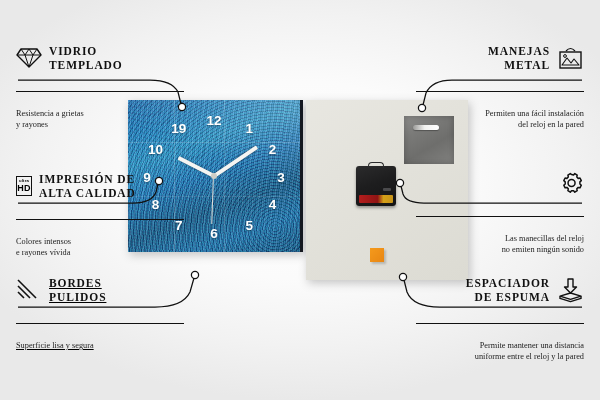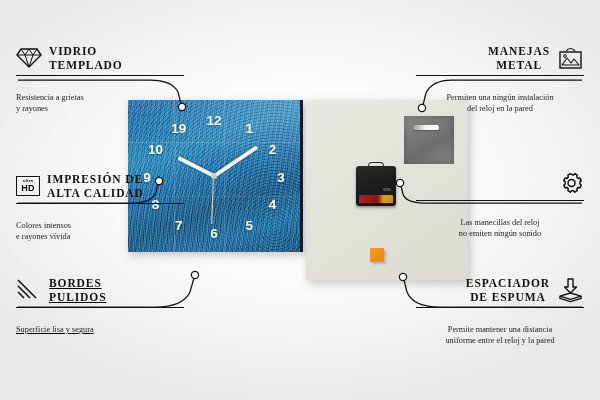--- a/index.html
+++ b/index.html
@@ -177,27 +177,27 @@
     background: linear-gradient(135deg, #f59a1c 0%, #e88612 100%);
     box-shadow: 2px 2px 2px rgba(0,0,0,0.18);
   }
 
   
   .feature {
     position: absolute;
     width: 168px;
     z-index: 4;
   }
-  .feature.right { text-align: center; }
+  .feature.right { text-align: right; }
 
   .feat-head {
     display: flex;
     align-items: center;
     gap: 7px;
-    padding-bottom: 3px;
+    padding-bottom: 19px;
     border-bottom: 1.3px solid #111;
   }
   .feature.right .feat-head { justify-content: flex-end; }
 
   .feat-title {
     font-family: "Liberation Serif", serif;
     font-weight: 700;
     font-size: 11.5px;
     letter-spacing: 0.9px;
     line-height: 1.22;
@@ -219,21 +219,21 @@
   
   #f-vidrio    { left: 16px;  top: 44px; }
   #f-impresion { left: 16px;  top: 172px; }
   #f-bordes    { left: 16px;  top: 276px; text-decoration: underline; }
   
   #f-manejas   { left: 416px; top: 44px; }
   #f-mecanismo { left: 416px; top: 172px; }
   #f-espaciador{ left: 416px; top: 276px; }
 
   .hd-box {
-    width: 24px; height: 20px;
+    width: 16px; height: 20px;
     border: 1.4px solid #111;
     display: flex; flex-direction: column;
     align-items: center; justify-content: center;
     line-height: 1;
   }
   .hd-ultra { font-family: "Liberation Sans", sans-serif; font-size: 4.2px; font-weight: 700; letter-spacing: .2px; }
   .hd-hd    { font-family: "Liberation Sans", sans-serif; font-size: 9px; font-weight: 700; letter-spacing: .3px; }
 </style>
 </head>
 <body>
@@ -366,21 +366,21 @@
       <span class="feat-icon">
         <svg width="27" height="23" viewBox="0 0 27 23">
           <path d="M9 4 Q13.5 -1 18 4" fill="none" stroke="#111" stroke-width="1.2"></path>
           <rect x="3" y="5" width="21" height="16" fill="none" stroke="#111" stroke-width="1.4"></rect>
           <path d="M5 18 L10 11 L14 16 L17 12 L22 18 Z" fill="none" stroke="#111" stroke-width="1.1" stroke-linejoin="round"></path>
           <circle cx="8" cy="9" r="1.4" fill="none" stroke="#111" stroke-width="1"></circle>
         </svg>
       </span>
     </div>
     <div class="feat-desc">
-      <span>Permiten una ningún instalación</span><br>
+      <span>Permiten una fácil instalación</span><br>
       <span>del reloj en la pared</span>
     </div>
   </div>
 
   <div class="feature right" id="f-mecanismo">
     <div class="feat-head">
       <span class="feat-icon">
         <svg width="25" height="25" viewBox="0 0 25 25">
           <path d="M12.5 2.5 L14.6 3 L15.8 1.6 L18.2 3.2 L17.8 5 L19.2 6.4 L21 6 L22.3 8.6 L20.9 9.9 L20.9 11.9 L22.3 13.2 L21 15.8 L19.2 15.4 L17.8 16.8 L18.2 18.6 L15.8 20.2 L14.6 18.8 L12.5 18.8 L11.3 20.2 L8.9 18.6 L9.3 16.8 L7.9 15.4 L6.1 15.8 L4.8 13.2 L6.2 11.9 L6.2 9.9 L4.8 8.6 L6.1 6 L7.9 6.4 L9.3 5 L8.9 3.2 L11.3 1.6 Z" fill="none" stroke="#111" stroke-width="1.5" stroke-linejoin="round"></path>
           <circle cx="12.55" cy="10.9" r="3.5" fill="none" stroke="#111" stroke-width="1.5"></circle>

